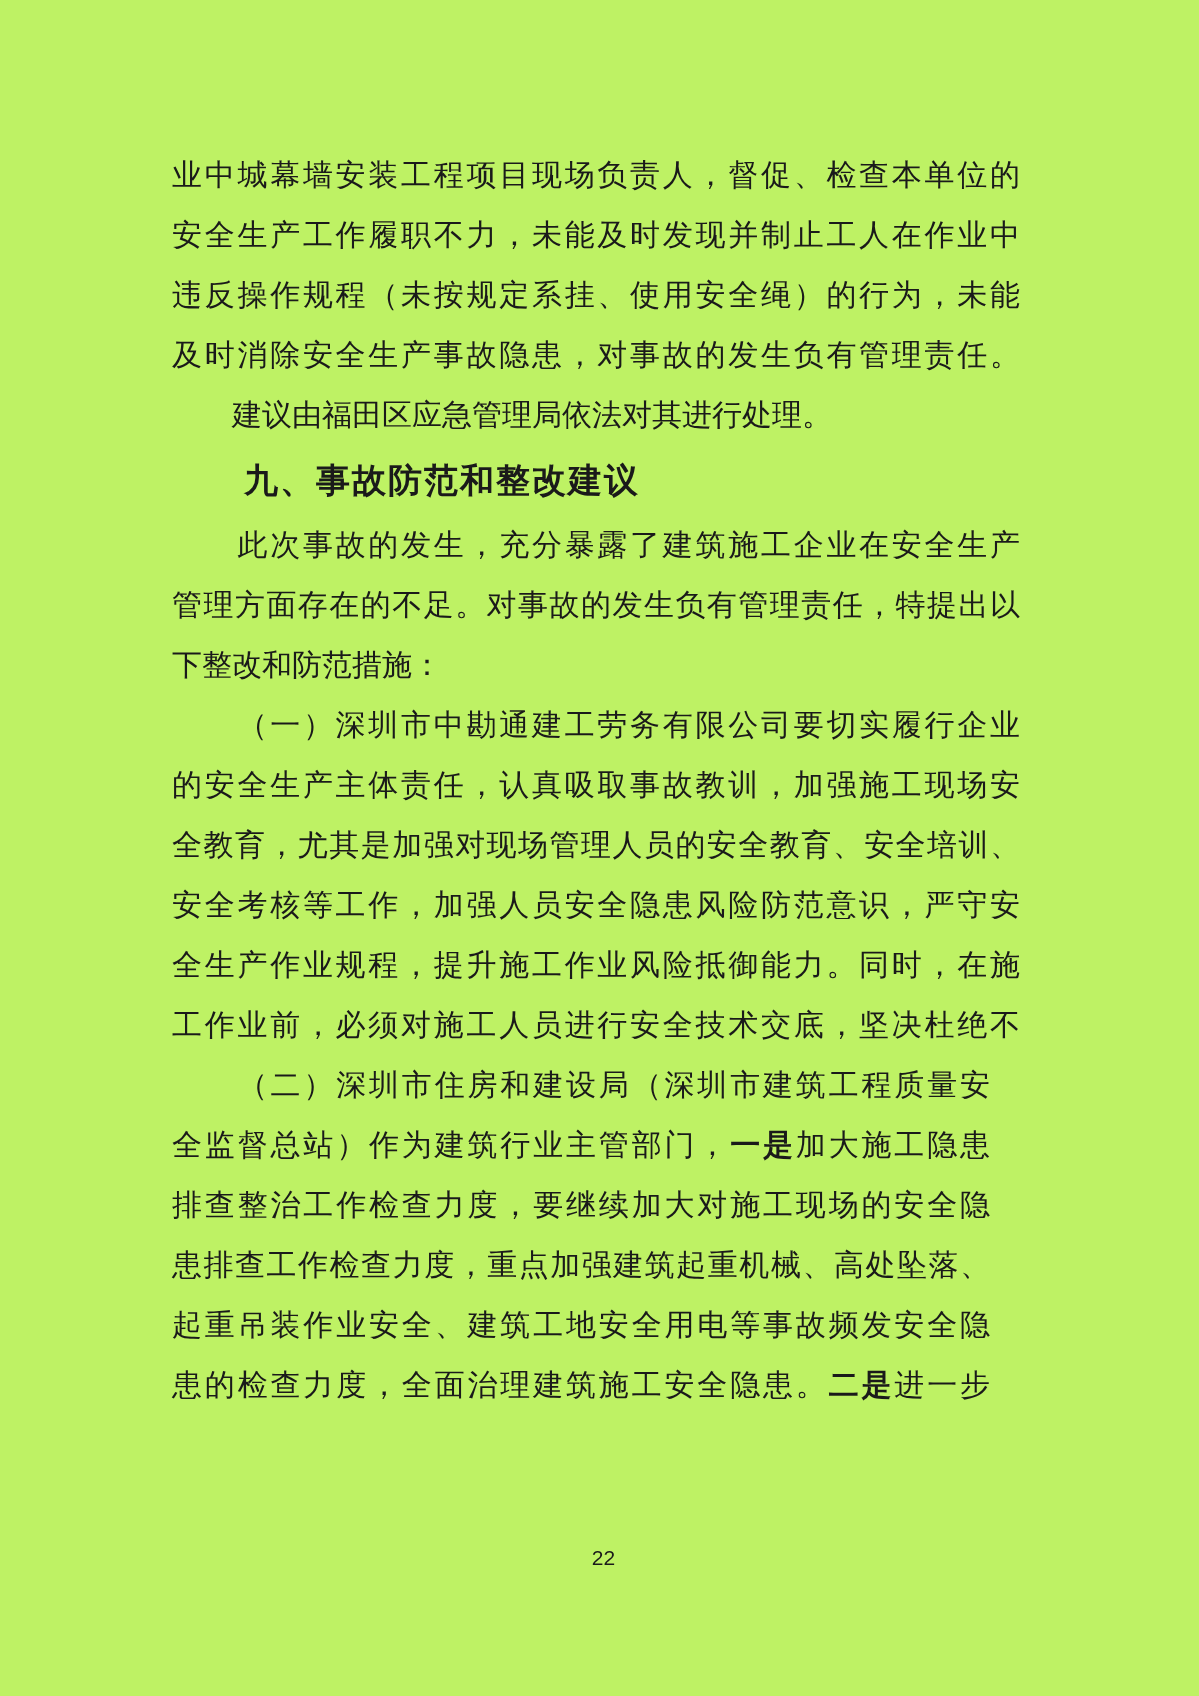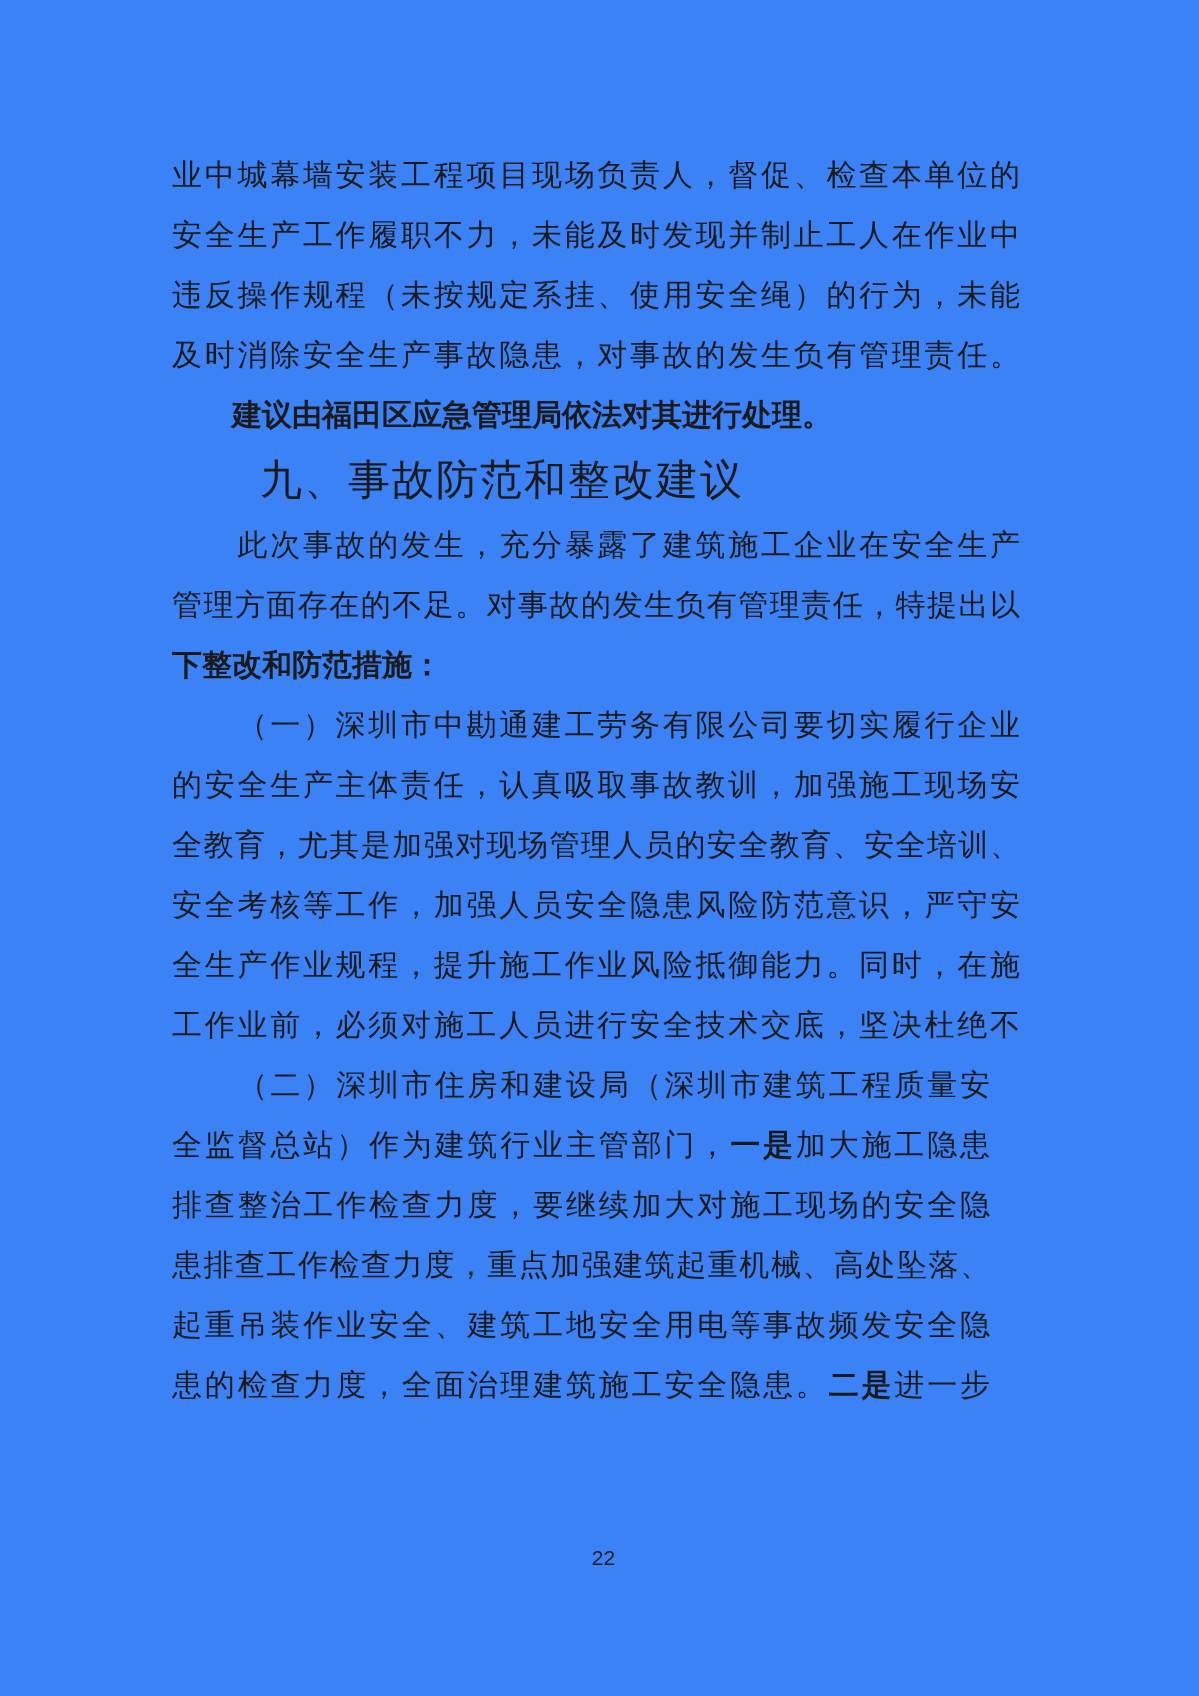--- a/index.html
+++ b/index.html
@@ -5,21 +5,21 @@
   html, body {
     margin: 0;
     padding: 0;
     background: #9a9a9a;
   }
   .page {
     position: relative;
     width: 1199px;
     height: 1696px;
     margin: 0 auto;
-    background: #3b82f6;
+    background: #bef264;
     color: #1a1a1a;
     overflow: hidden;
     font-family: "Liberation Serif", "DejaVu Serif", serif;
   }
   .content {
     position: absolute;
     top: 145px;
     left: 172px;
     width: 848px;
   }
@@ -29,32 +29,31 @@
     line-height: 60px;
     height: 60px;
     white-space: nowrap;
     text-align: justify;
     text-align-last: justify;
     overflow: visible;
   }
   .para .line.nat {
     text-align-last: left;
     text-align: right;
-    font-weight: bold;
   }
   
   .para.inset .line { padding-right: 30px; }
   .para .line strong {
     font-family: Liberation Serif, serif;
     font-weight: 700;
   }
   .section-heading {
     font-family: "Liberation Sans", "DejaVu Sans", sans-serif;
-    font-weight: 400;
-    font-size: 42px;
+    font-weight: 700;
+    font-size: 34px;
     line-height: 60px;
     height: 60px;
     margin: 5px 0 5px 0;
     white-space: nowrap;
     letter-spacing: 2px;
   }
   .footer {
     position: absolute;
     left: 4px;
     top: 1543px;

